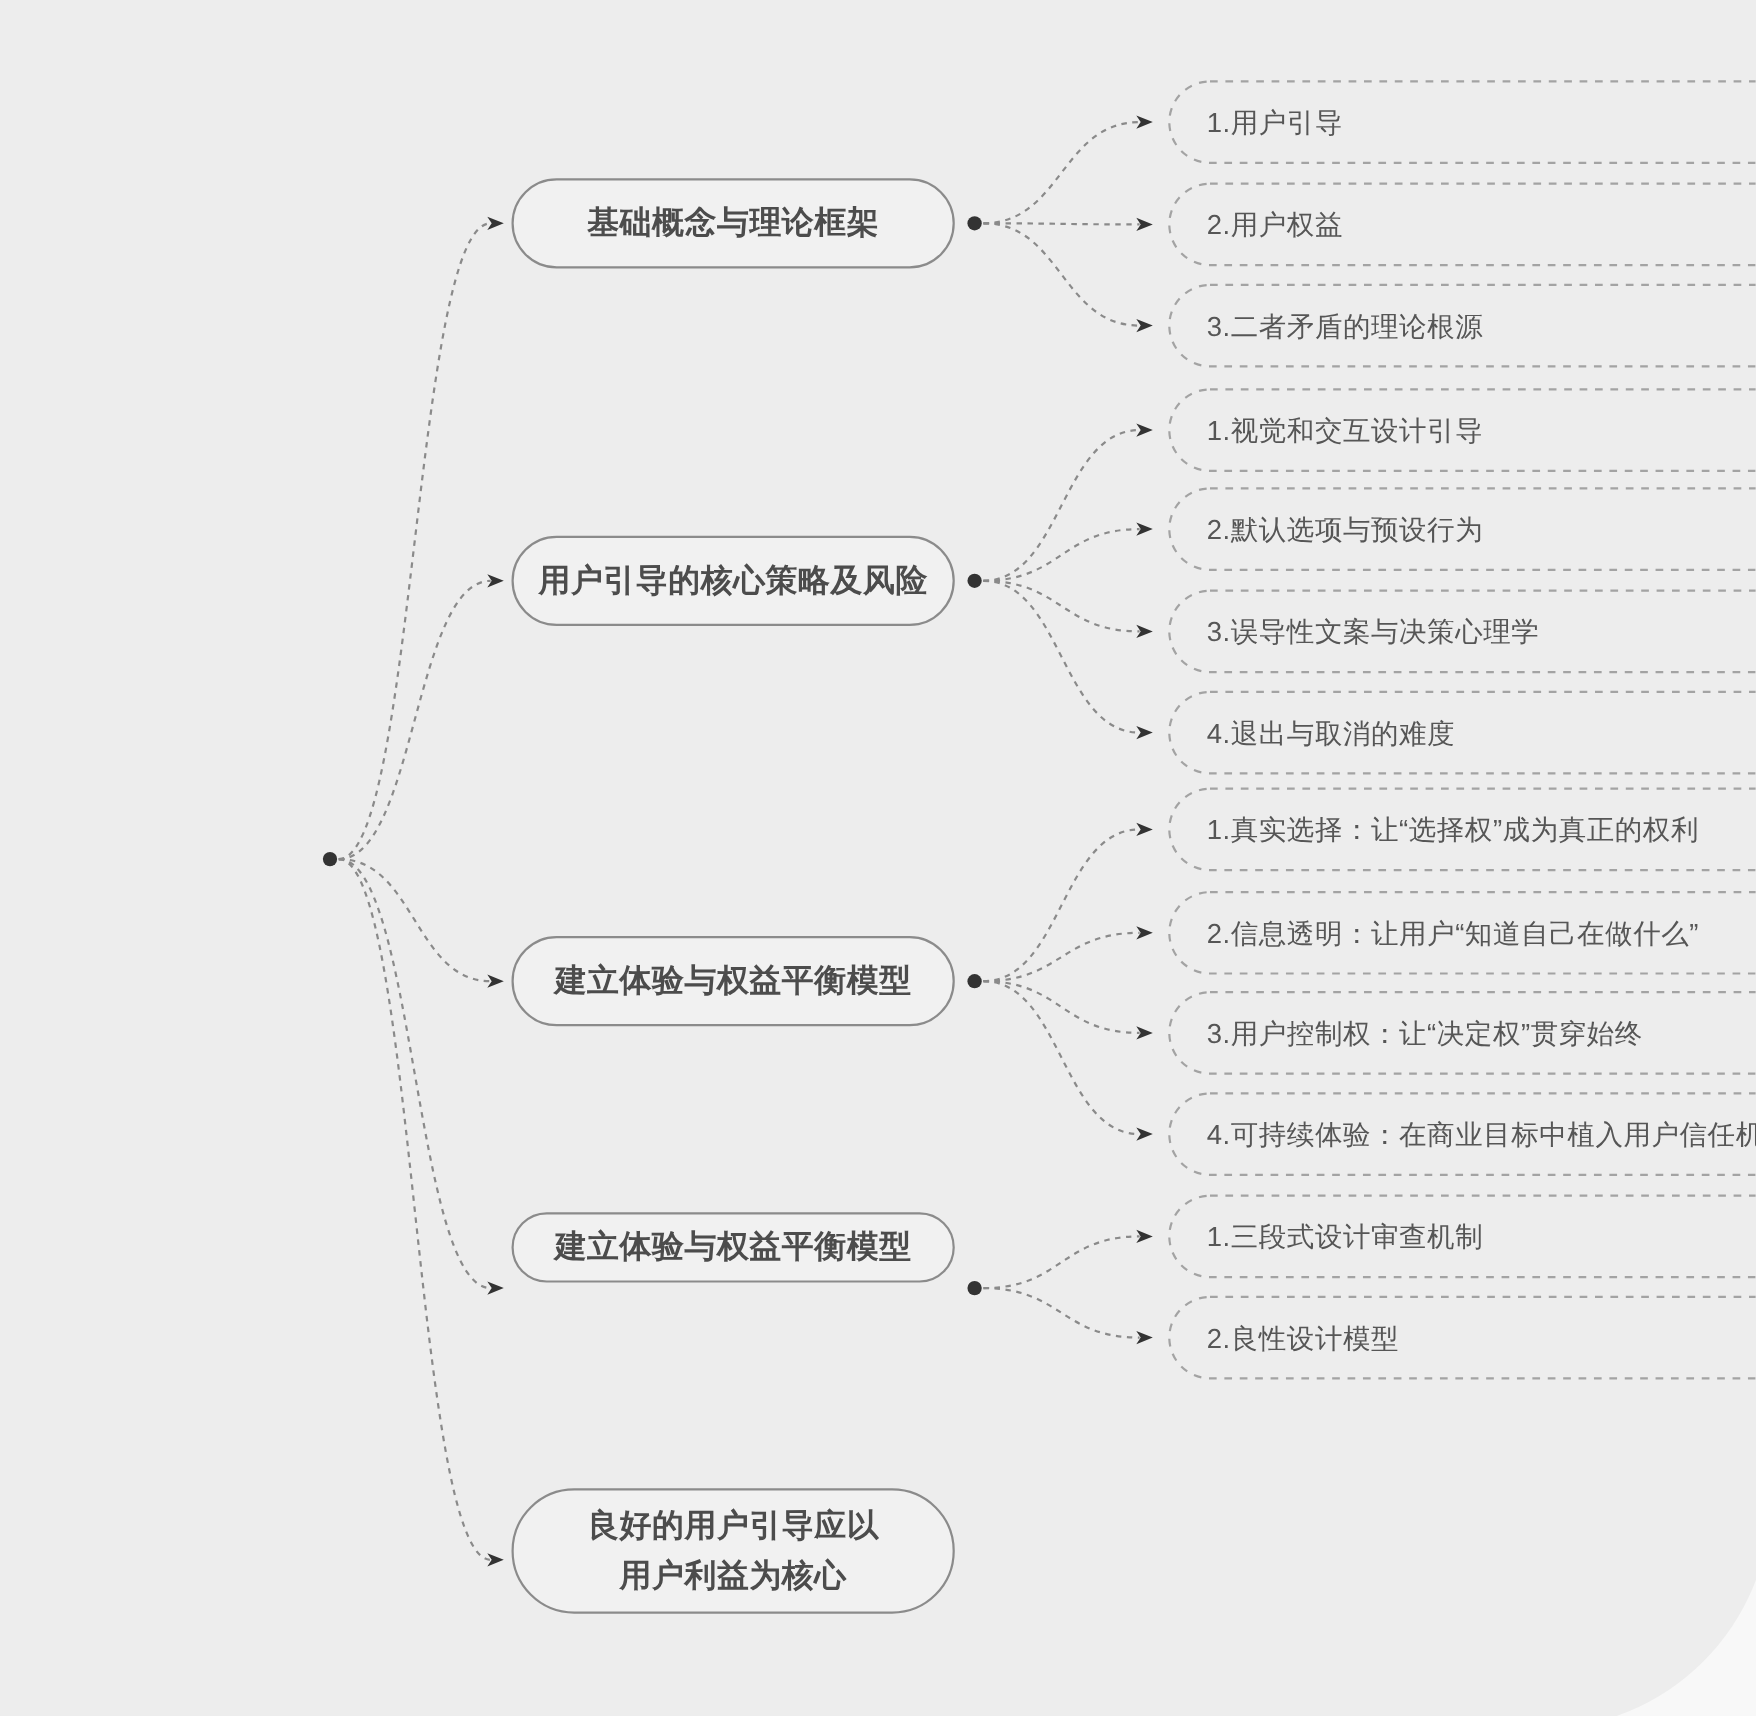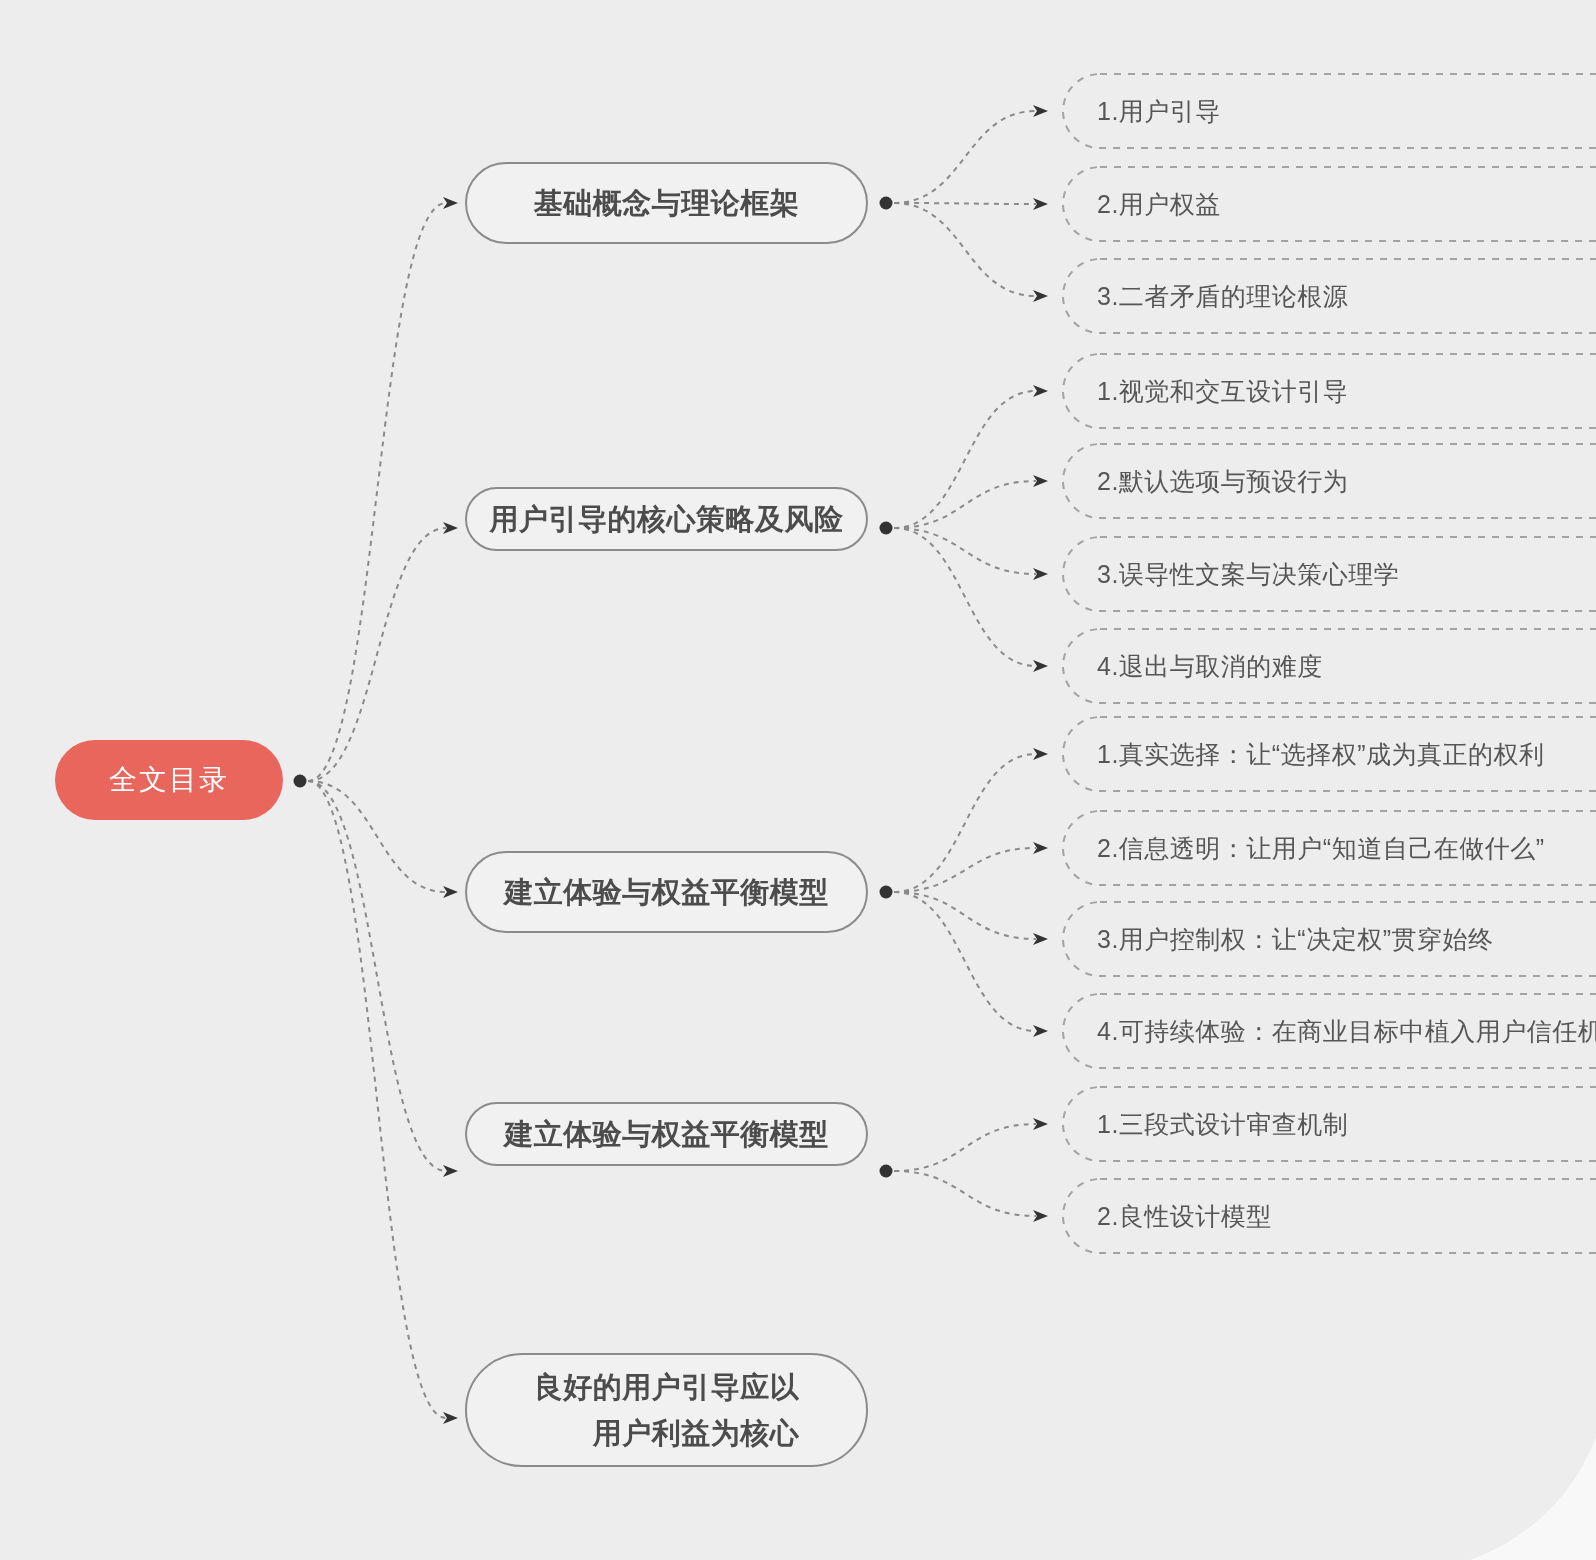--- a/index.html
+++ b/index.html
@@ -43,21 +43,21 @@
     border-radius: 40px;
     letter-spacing: 2px;
   }
   .branch-node {
     background: var(--branch-fill, #f1f1f1);
     border: 2px solid var(--branch-border, #8b8b8b);
     color: var(--branch-text, #4c4c4c);
     font-size: 29px;
     font-weight: 600;
     border-radius: 65px;
-    text-align: right;
+    text-align: center;
     white-space: pre-line;
     line-height: 1.6;
   }
   .leaf-node {
     color: var(--leaf-text, #565656);
     font-size: 25px;
     font-weight: 500;
     border-radius: 37px;
     justify-content: flex-start;
     padding-left: 34px;
@@ -118,27 +118,26 @@
       <rect x="1063" y="1087" width="572" height="74" rx="37" ry="37" fill="none" stroke="#a3a3a3" stroke-width="2" stroke-dasharray="7 7"></rect>
       <path d="M 894 1171 C 965 1171, 965 1124, 1036 1124" fill="none" stroke="#8a8a8a" stroke-width="2" stroke-dasharray="5 5"></path>
       <polygon points="1048,1124 1033,1118 1037,1124 1033,1130" fill="#333333"></polygon>
       <rect x="1063" y="1179" width="572" height="74" rx="37" ry="37" fill="none" stroke="#a3a3a3" stroke-width="2" stroke-dasharray="7 7"></rect>
       <path d="M 894 1171 C 965 1171, 965 1216, 1036 1216" fill="none" stroke="#8a8a8a" stroke-width="2" stroke-dasharray="5 5"></path>
       <polygon points="1048,1216 1033,1210 1037,1216 1033,1222" fill="#333333"></polygon>
       <path d="M 308 781 C 377 781, 377 1418, 446 1418" fill="none" stroke="#8a8a8a" stroke-width="2" stroke-dasharray="5 5"></path>
       <polygon points="458,1418 443,1412 447,1418 443,1424" fill="#333333"></polygon>
       <circle cx="300" cy="781" r="6.5" fill="#333333"></circle>
     </svg>
-  <div class="node root-node">全文目录</div>
   <div id="nodes-layer">
       <div class="node branch-node" style="left: 465px; top: 162px; width: 403px; height: 82px;">基础概念与理论框架</div>
       <div class="node leaf-node" style="left: 1063px; top: 74px; width: 572px; height: 74px;">1.用户引导</div>
       <div class="node leaf-node" style="left: 1063px; top: 167px; width: 572px; height: 74px;">2.用户权益</div>
       <div class="node leaf-node" style="left: 1063px; top: 259px; width: 572px; height: 74px;">3.二者矛盾的理论根源</div>
-      <div class="node branch-node" style="left: 465px; top: 487px; width: 403px; height: 64px;">用户引导的核心策略及风险</div>
+      <div class="node branch-node" style="left: 465px; top: 487px; width: 403px; height: 82px;">用户引导的核心策略及风险</div>
       <div class="node leaf-node" style="left: 1063px; top: 354px; width: 572px; height: 74px;">1.视觉和交互设计引导</div>
       <div class="node leaf-node" style="left: 1063px; top: 444px; width: 572px; height: 74px;">2.默认选项与预设行为</div>
       <div class="node leaf-node" style="left: 1063px; top: 537px; width: 572px; height: 74px;">3.误导性文案与决策心理学</div>
       <div class="node leaf-node" style="left: 1063px; top: 629px; width: 572px; height: 74px;">4.退出与取消的难度</div>
       <div class="node branch-node" style="left: 465px; top: 851px; width: 403px; height: 82px;">建立体验与权益平衡模型</div>
       <div class="node leaf-node" style="left: 1063px; top: 717px; width: 572px; height: 74px;">1.真实选择：让“选择权”成为真正的权利</div>
       <div class="node leaf-node" style="left: 1063px; top: 811px; width: 572px; height: 74px;">2.信息透明：让用户“知道自己在做什么”</div>
       <div class="node leaf-node" style="left: 1063px; top: 902px; width: 572px; height: 74px;">3.用户控制权：让“决定权”贯穿始终</div>
       <div class="node leaf-node" style="left: 1063px; top: 994px; width: 572px; height: 74px;">4.可持续体验：在商业目标中植入用户信任机制</div>
       <div class="node branch-node" style="left: 465px; top: 1102px; width: 403px; height: 64px;">建立体验与权益平衡模型</div>

